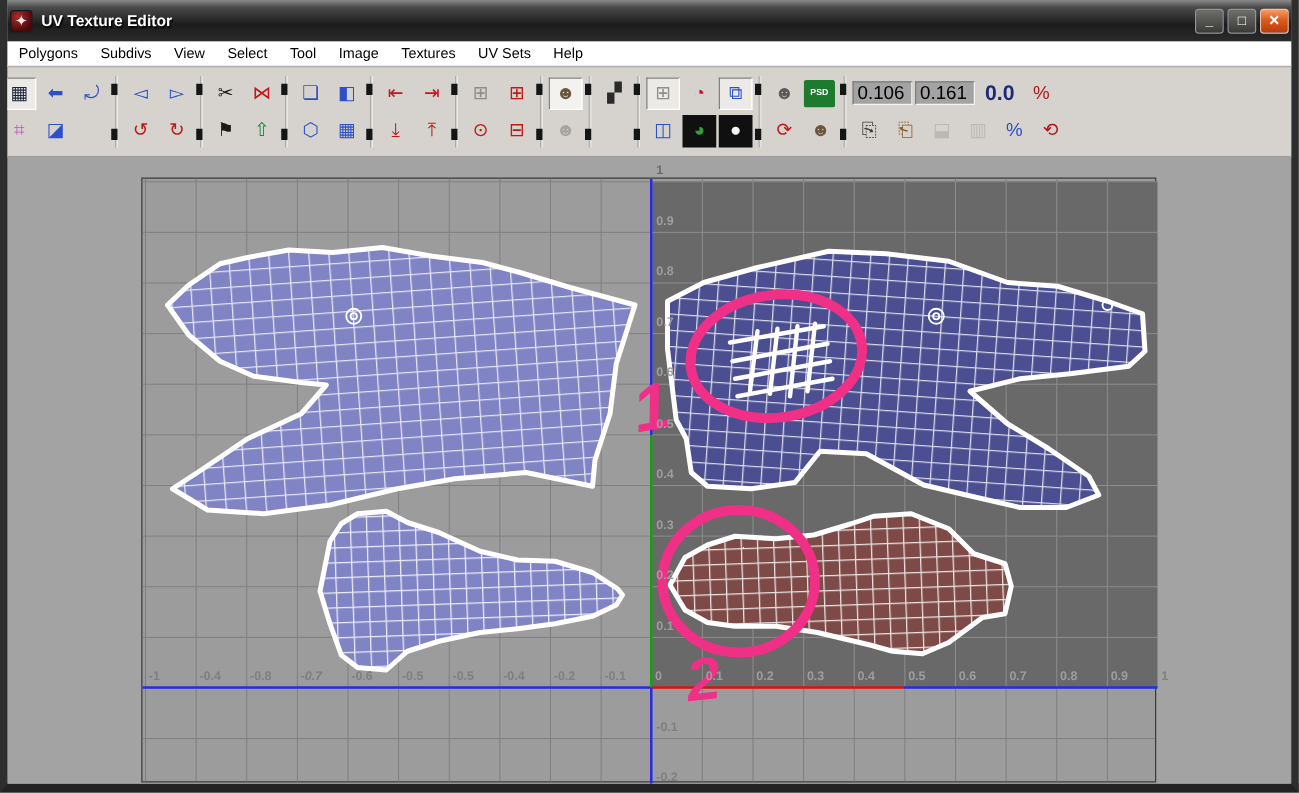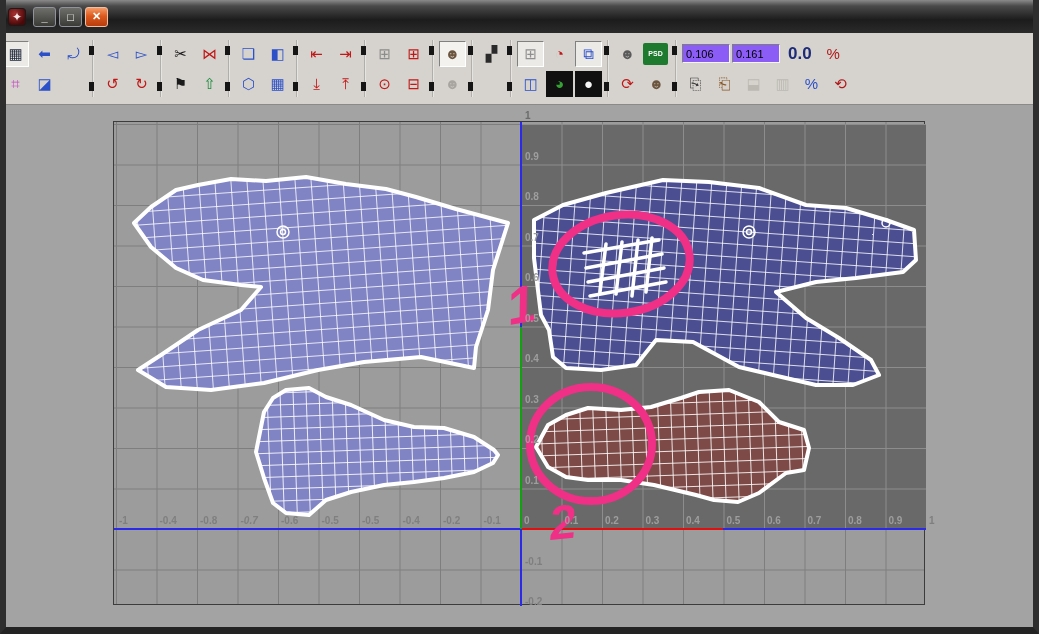--- a/index.html
+++ b/index.html
@@ -23,22 +23,22 @@
   
   .toolbar{height:72px;margin:0 -6px;background:#d6d3ce;display:flex;align-items:center;padding:4px 2px;
     border-bottom:1px solid #8a8a8a;}
   .tb-group{display:flex;flex-direction:column;gap:2px;justify-content:center;}
   .tb-row{display:flex;gap:2px;align-items:center;height:28px;}
   .tb-btn{width:27px;height:26px;border:1px solid transparent;background:transparent;font-size:15px;line-height:1;
     display:flex;align-items:center;justify-content:center;padding:0;cursor:default;}
   .tb-btn.glyph-sm{font-size:7px;font-weight:bold;border-radius:2px;width:25px;height:22px;}
   .tb-btn.pressed{background:#eceae6;border-color:#808080 #ffffff #ffffff #808080;}
   .tb-btn.disabled{opacity:.75;}
-  .tb-field{width:48px;height:19px;border:1px solid;border-color:#7d7d7d #f4f4f4 #f4f4f4 #7d7d7d;background:#8b5cf6;
-    font-size:11px;padding:1px 3px;color:#000;}
+  .tb-field{width:48px;height:19px;border:1px solid;border-color:#7d7d7d #f4f4f4 #f4f4f4 #7d7d7d;background:#a3a3a3;
+    font-size:15px;padding:1px 3px;color:#000;}
   .tb-text{font-size:17px;font-weight:bold;color:#1d2a78;padding:0 6px;}
   .tb-sep{position:relative;width:10px;align-self:stretch;margin:0 1px;}
   .tb-sep::before{content:'';position:absolute;left:4px;top:3px;bottom:3px;width:2px;
     background:linear-gradient(90deg,#98948e,#fff);}
   .tb-sep i{position:absolute;left:1px;width:5px;height:9px;background:#151515;}
   .tb-sep i:first-child{top:9px;} .tb-sep i:last-child{bottom:9px;}
   
   .workspace{position:relative;height:501px;background:#a3a3a3;}
   .canvas{position:absolute;left:107px;top:16px;width:812px;height:484px;background:var(--bg-light,#9c9c9c);
     border:1px solid #3c3c3c;}
@@ -62,27 +62,39 @@
   .tick{position:absolute;font-size:10px;font-weight:bold;letter-spacing:0;}
   .tick.onlight{color:#7f7f7f;} .tick.ondark{color:#9e9e9e;} .tick.outside{color:#6b6b6b;}
 </style>
 </head>
 <body>
 
 <div class="window">
 
   <div class="titlebar">
     <div class="app-icon">✦</div>
+    <div class="title-text">UV Texture Editor</div>
     <div class="win-btns">
       <button class="win-btn">_</button>
       <button class="win-btn">□</button>
       <button class="win-btn close">✕</button>
     </div>
   </div>
 
+  <div class="menubar">
+      <span class="menu-item">Polygons</span>
+      <span class="menu-item">Subdivs</span>
+      <span class="menu-item">View</span>
+      <span class="menu-item">Select</span>
+      <span class="menu-item">Tool</span>
+      <span class="menu-item">Image</span>
+      <span class="menu-item">Textures</span>
+      <span class="menu-item">UV Sets</span>
+      <span class="menu-item">Help</span>
+    </div>
 
   <div class="toolbar">
       <div class="tb-group">
         <div class="tb-row">
           <button class="tb-btn pressed" style="color: rgb(26, 36, 56);">▦</button>
           <button class="tb-btn" style="color: rgb(43, 80, 200);">⬅</button>
           <button class="tb-btn" style="color: rgb(43, 80, 200);">⤾</button>
         </div>
         <div class="tb-row">
           <button class="tb-btn" style="color: rgb(196, 79, 196);">⌗</button>

